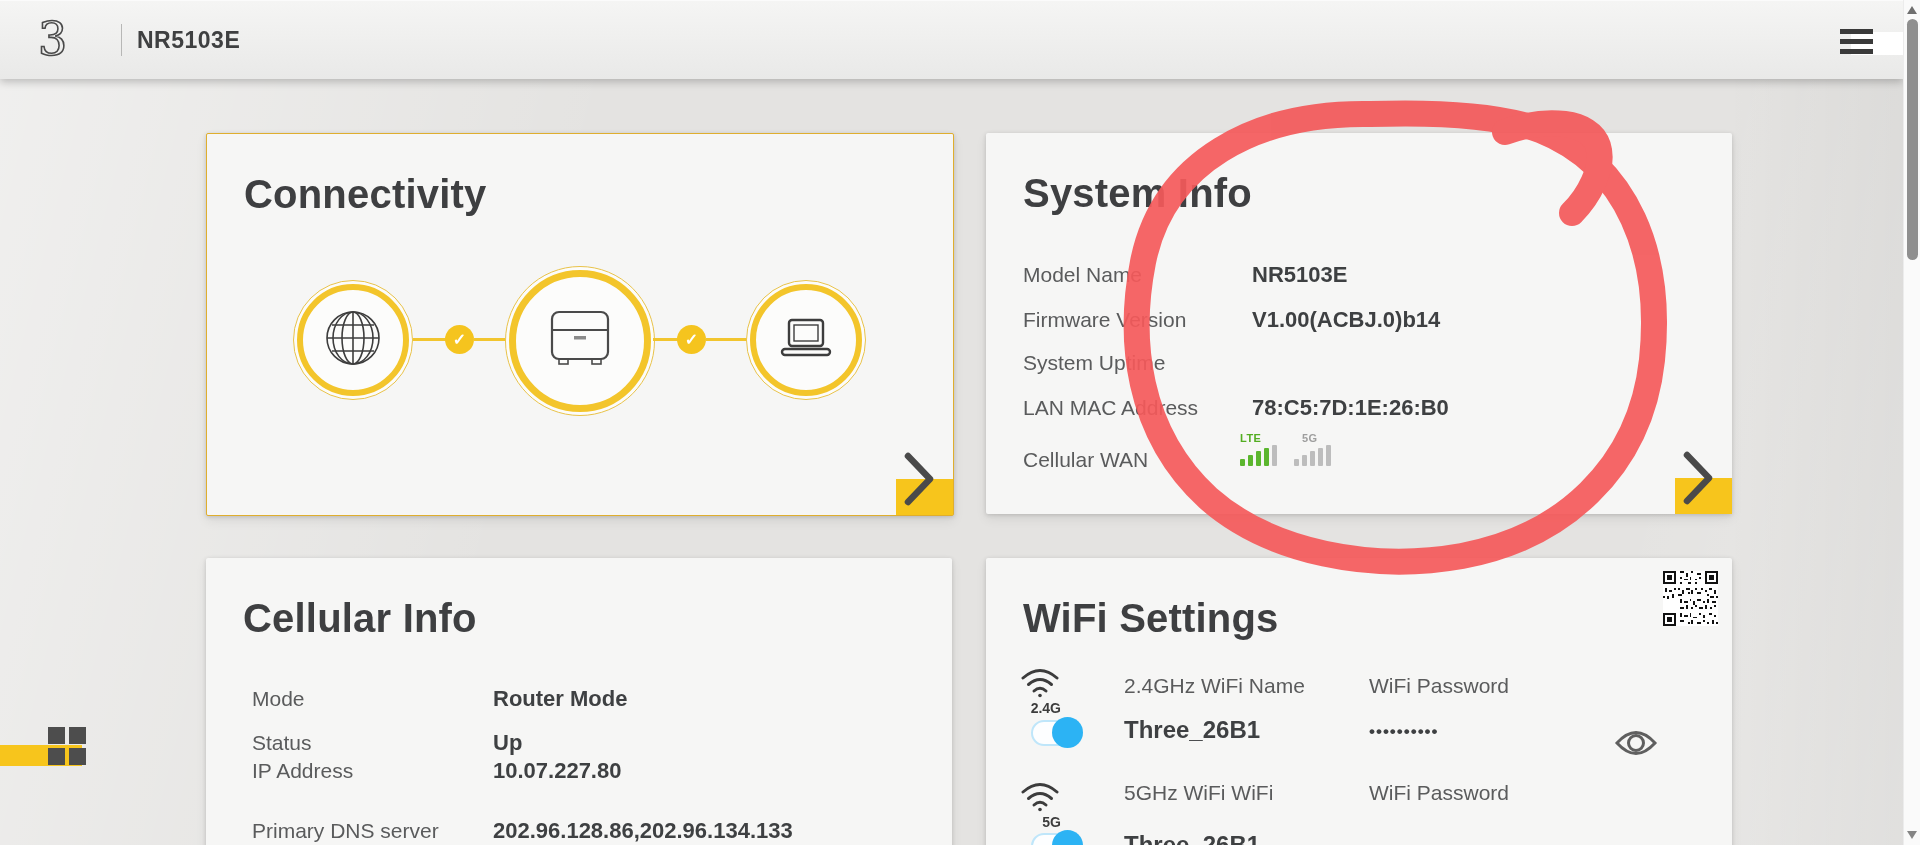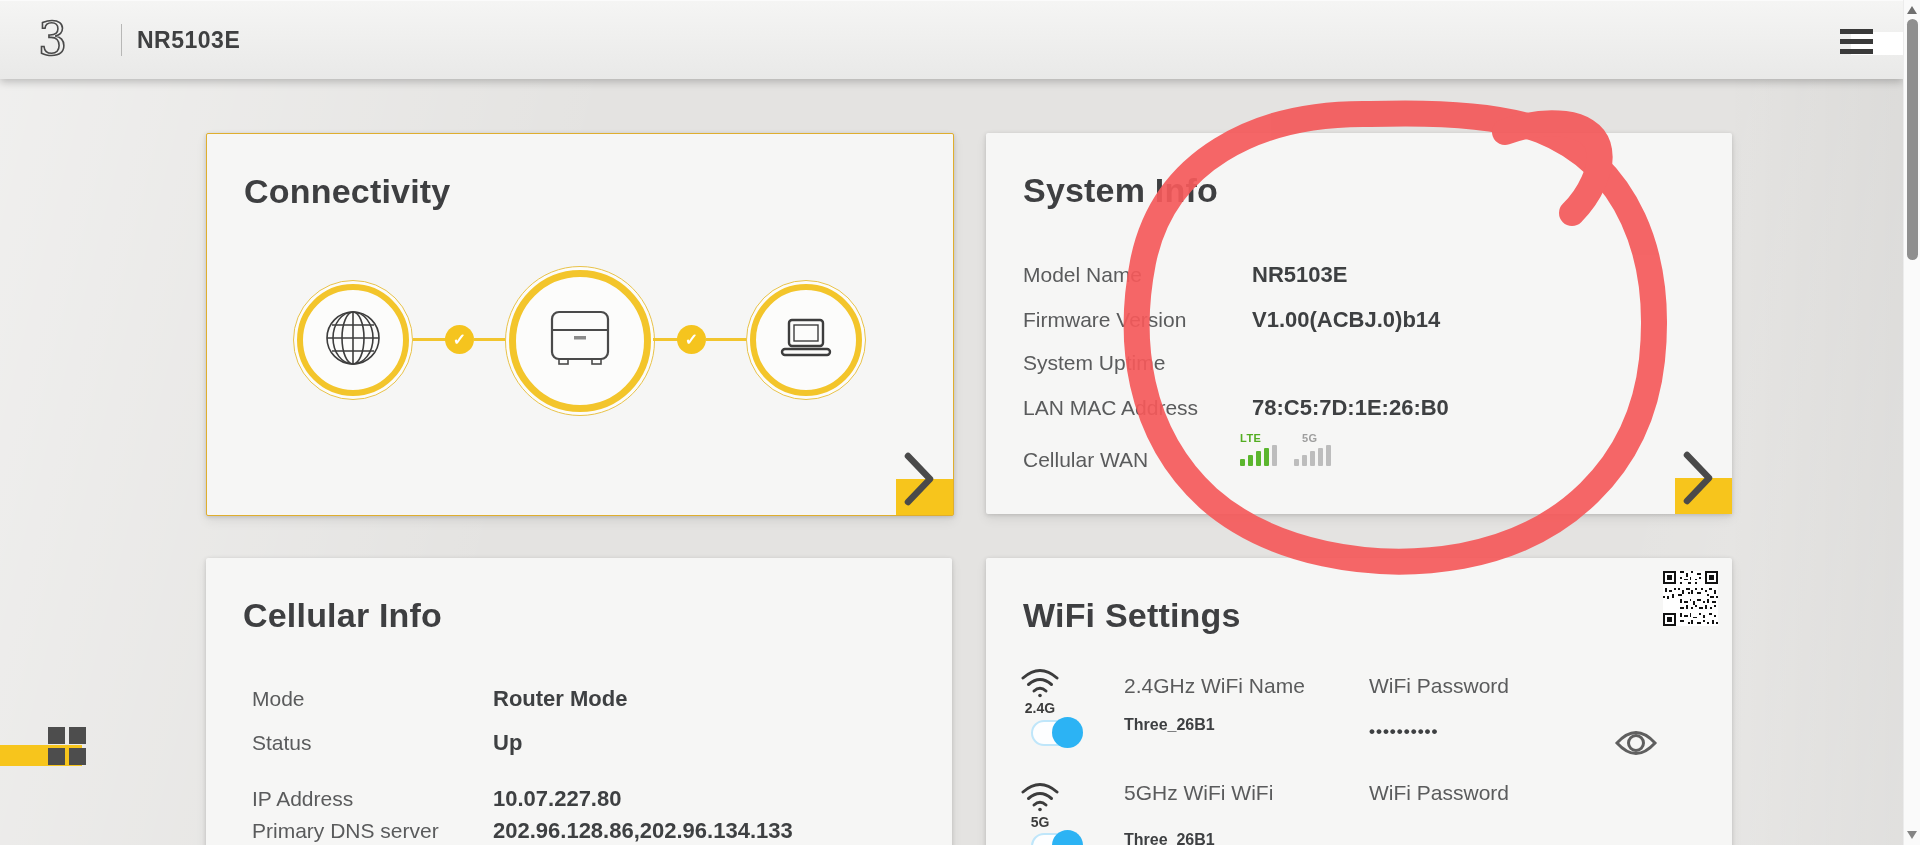--- a/index.html
+++ b/index.html
@@ -34,21 +34,21 @@
   .scrollbar{position:absolute;left:1903px;top:0;width:17px;height:845px;background:#fafafa;border-left:1px solid #ececec;z-index:7;}
   .scroll-up{position:absolute;left:3px;top:6px;width:0;height:0;border-left:5.5px solid transparent;border-right:5.5px solid transparent;border-bottom:8px solid #6f6f6f;}
   .scroll-thumb{position:absolute;left:3px;top:19px;width:11px;height:241px;background:#8f8f8f;border-radius:6px;}
   .scroll-down{position:absolute;left:3px;top:831px;width:0;height:0;border-left:5.5px solid transparent;border-right:5.5px solid transparent;border-top:8px solid #858585;}
   
   .card{
     position:absolute;width:746px;background:#f6f6f5;z-index:1;
     box-shadow:0 1px 4px rgba(0,0,0,.15),0 5px 12px rgba(0,0,0,.07);
     border-radius:2px;
   }
-  .card h2{margin:0;position:absolute;left:37px;top:38px;font-size:34px;color:#3e3f41;font-weight:bold;letter-spacing:.2px;}
+  .card h2{margin:0;position:absolute;left:37px;top:38px;font-size:40px;color:#3e3f41;font-weight:bold;letter-spacing:.2px;}
   .card-connectivity{left:206px;top:133px;height:381px;border:1px solid #dfae2e;}
   .card-system{left:986px;top:133px;height:381px;}
   .card-cellular{left:206px;top:558px;height:350px;}
   .card-wifi{left:986px;top:558px;height:350px;}
   
   .corner-tab{position:absolute;right:0;bottom:0;width:57px;height:36px;background:#f7c51c;}
   .corner-btn{position:absolute;right:14px;bottom:6px;width:40px;height:58px;background:none;border:none;padding:0;cursor:pointer;}
   
   .node{position:absolute;border-radius:50%;background:#fcfcfb;border:1px solid #e9c34a;display:flex;align-items:center;justify-content:center;}
   .node::before{content:"";position:absolute;inset:3px;border:6px solid #f3c52b;border-radius:50%;}
@@ -74,27 +74,27 @@
   .sig-label{position:absolute;top:0;left:0;font-size:11px;font-weight:bold;letter-spacing:.5px;}
   .sig-label.lte{color:#53ad21;}
   .sig-label.fiveg{color:#9e9e9e;left:8px;}
   .bars{display:flex;align-items:flex-end;gap:3px;height:21px;}
   .bars span{width:5px;border-radius:1px;display:block;}
   .bars .g{background:#5bb62e;}
   .bars .n{background:#bdbdbd;}
   .h1{height:7px}.h2{height:11px}.h3{height:15px}.h4{height:18px}.h5{height:21px}
   
   .qr{position:absolute;left:677px;top:13px;width:55px;height:55px;}
-  .wifi-ico{position:absolute;left:33px;width:42px;text-align:center;}
+  .wifi-ico{position:absolute;left:33px;width:42px;text-align:right;}
   .wifi-ico .band{display:block;font-size:14px;font-weight:bold;color:#3c3c3c;margin-top:-2px;}
   .wifi-ico.w1{top:110px;}.wifi-ico.w2{top:224px;}
   .wcol-name{position:absolute;left:138px;}
   .wcol-pass{position:absolute;left:364px;margin-left:19px;}
   .wlabel{font-size:21px;color:#5a5b5c;}
-  .wssid{font-size:16px;font-weight:bold;color:#3e4042;}
+  .wssid{font-size:24px;font-weight:bold;color:#3e4042;}
   .wdots{font-size:17px;font-weight:bold;color:#3e4042;letter-spacing:1px;}
   .toggle{position:absolute;left:45px;width:47px;height:22px;border:2px solid #bfe6fa;background:#fdfeff;border-radius:14px;cursor:pointer;}
   .toggle .knob{position:absolute;right:-3px;top:-5px;width:31px;height:31px;border-radius:50%;background:#2cb3f4;}
   .toggle.t1{top:162px;}.toggle.t2{top:275px;}
   .eye-btn{position:absolute;left:627px;top:168px;width:46px;height:34px;background:none;border:none;padding:0;cursor:pointer;}
   
   .left-accent{position:absolute;left:0;top:727px;width:100px;height:45px;z-index:2;}
   .accent-bar{position:absolute;left:0;top:18px;width:82px;height:21px;background:#f7c51c;}
   .accent-sq{position:absolute;width:17px;height:17px;background:#4d4d4d;}
   .sq1{left:48px;top:0;}.sq2{left:69px;top:0;}.sq3{left:48px;top:21px;}.sq4{left:69px;top:21px;}
@@ -224,21 +224,21 @@
 <section class="card card-cellular">
   <h2>Cellular Info</h2>
   <div class="irow" style="top:128px">
     <span class="lbl">Mode</span>
     <span class="val">Router Mode</span>
   </div>
   <div class="irow" style="top:172px">
     <span class="lbl">Status</span>
     <span class="val">Up</span>
   </div>
-  <div class="irow" style="top:228px">
+  <div class="irow" style="top:200px">
     <span class="lbl">IP Address</span>
     <span class="val">10.07.227.80</span>
   </div>
   <div class="irow" style="top:260px">
     <span class="lbl">Primary DNS server</span>
     <span class="val">202.96.128.86,202.96.134.133</span>
   </div>
 </section>
 
 <section class="card card-wifi">

